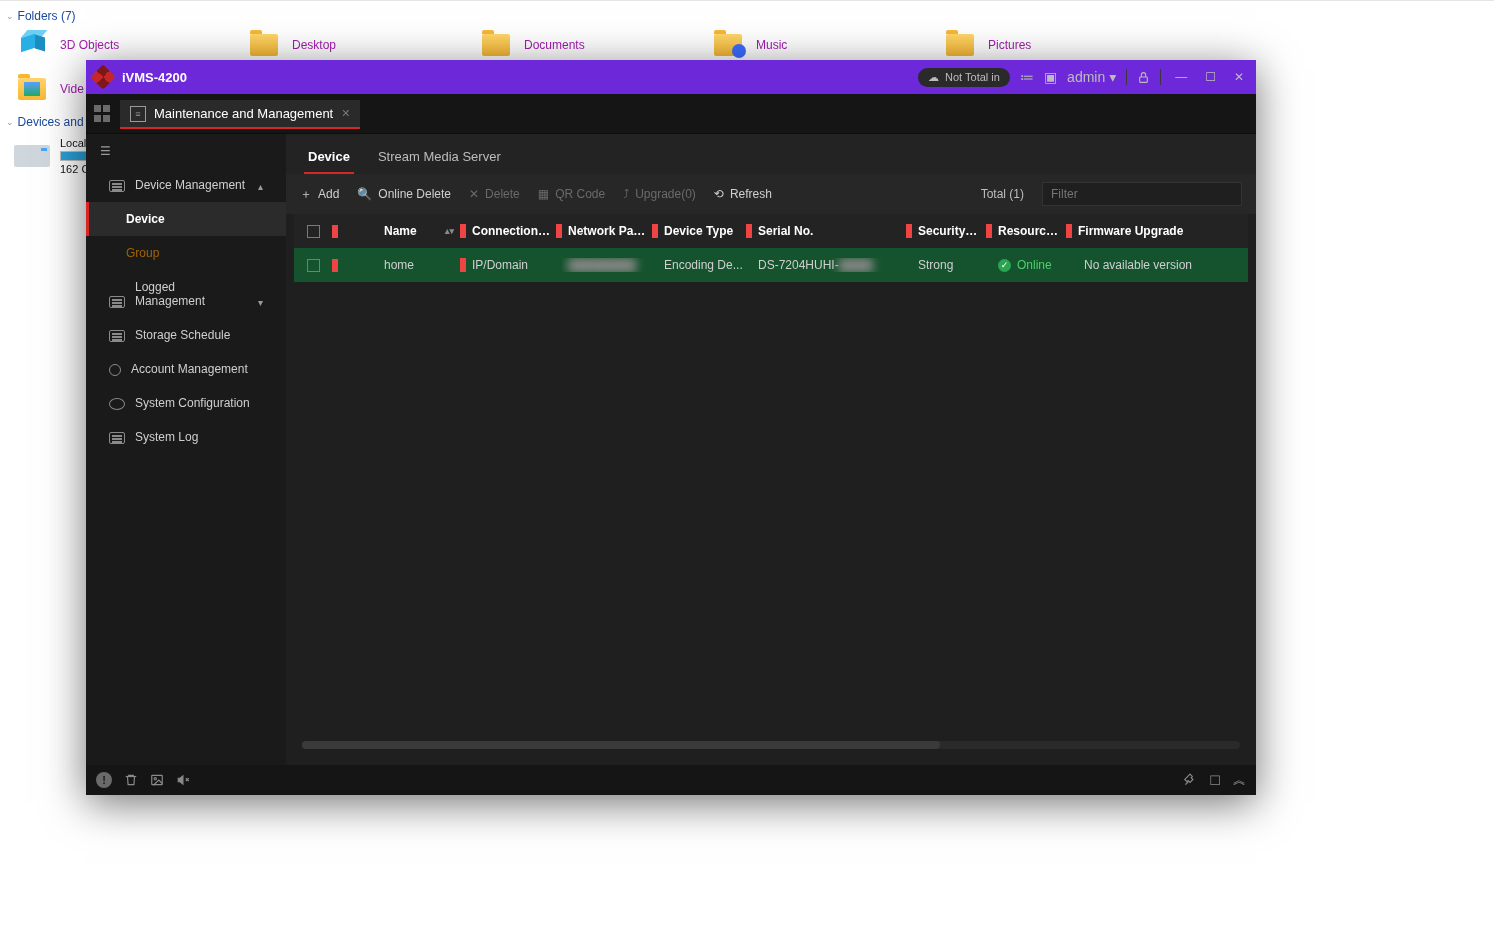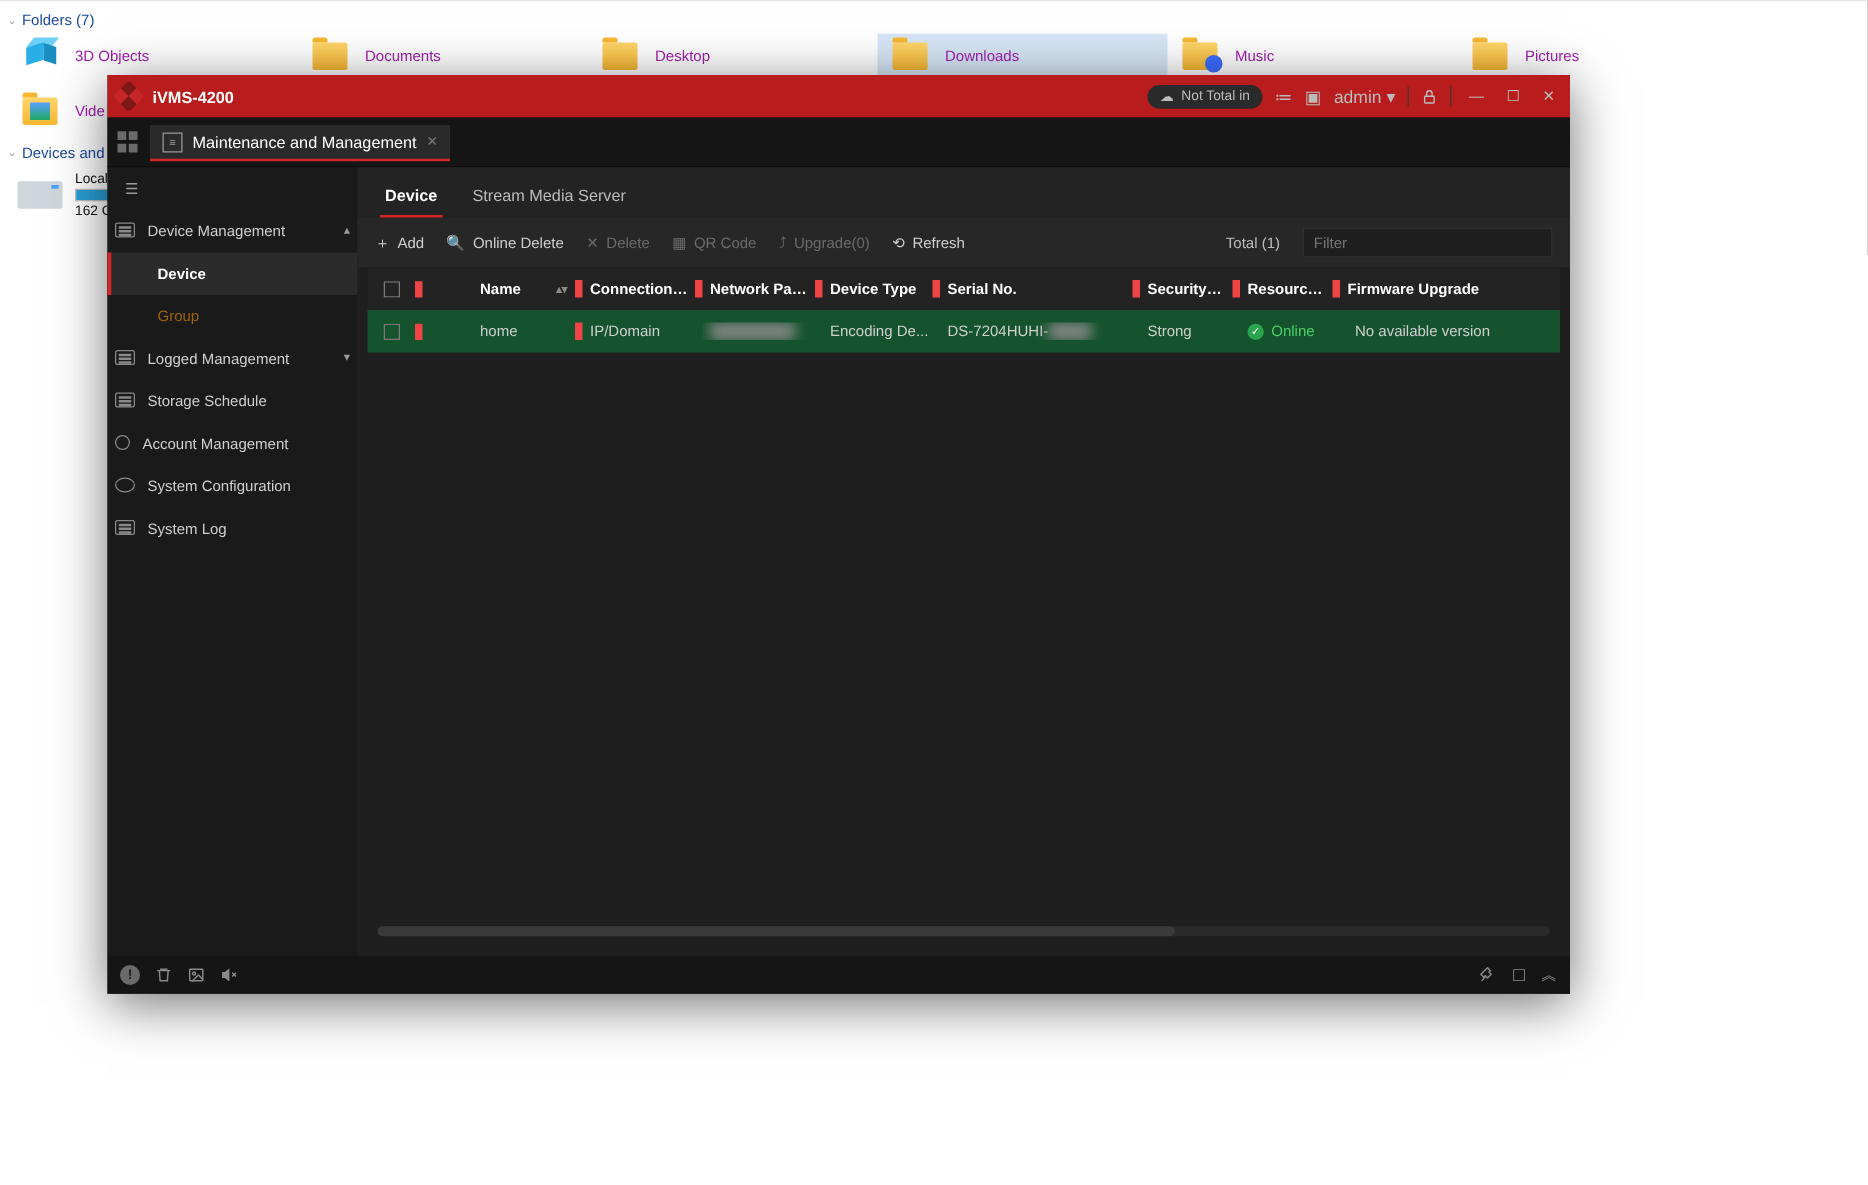--- a/index.html
+++ b/index.html
@@ -23,42 +23,42 @@
 
 .drive-item { display: flex; align-items: center; gap: 10px; width: 260px; padding: 4px 8px; }
 .drive-icon { width: 36px; height: 22px; background: #cfd6dc; border-radius: 2px; position: relative; }
 .drive-icon::after { content: ""; position: absolute; right: 3px; top: 3px; width: 6px; height: 3px; background: #4aa3ff; }
 .drive-info { display: flex; flex-direction: column; font-size: 11px; color: #111; }
 .drive-bar { width: 160px; height: 10px; border: 1px solid #bfbfbf; margin: 2px 0; position: relative; }
 .drive-bar > div { height: 100%; background: #2aa0d8; width: 28%; }
 
 
 .app { position: absolute; left: 86px; top: 60px; width: 1170px; height: 735px; background: #1e1e1e; color: #cfcfcf; box-shadow: 0 8px 40px rgba(0,0,0,.55); display: flex; flex-direction: column; }
-.titlebar { height: 34px; background: #b91c1c; display: flex; align-items: center; justify-content: space-between; padding: 0 8px; }
+.titlebar { height: 34px; background: #6d28d9; display: flex; align-items: center; justify-content: space-between; padding: 0 8px; }
 .title-left { display: flex; align-items: center; gap: 10px; }
 .logo { width: 18px; height: 18px; background: conic-gradient(#c62626 0 90deg, #7e1717 90deg 180deg, #c62626 180deg 270deg, #7e1717 270deg 360deg); border-radius: 3px; transform: rotate(45deg); }
 .title-text { color: #fff; font-size: 13px; font-weight: 600; }
 .title-right { display: flex; align-items: center; gap: 10px; }
 .pill { display: flex; align-items: center; gap: 6px; background: #2a2a2a; color: #bcbcbc; padding: 3px 10px; border-radius: 12px; font-size: 11px; }
 .icon-btn { color: #bcbcbc; font-size: 14px; cursor: pointer; }
 .vsep { width: 1px; height: 16px; background: #3a3a3a; }
 .win-ctrl { color: #bcbcbc; font-size: 12px; cursor: pointer; padding: 2px 4px; }
 
 .tabbar { height: 40px; background: #151515; display: flex; align-items: center; padding-left: 8px; gap: 8px; border-bottom: 1px solid #0d0d0d; }
 .tabbar .home-grid { width: 18px; height: 18px; display: flex; flex-wrap: wrap; gap: 2px; }
 .tabbar .home-grid span { width: 7px; height: 7px; background: #6a6a6a; }
 .tab-chip { display: flex; align-items: center; gap: 8px; background: #2a2a2a; padding: 6px 10px; color: #fff; font-size: 13px; position: relative; }
 .tab-chip::after { content: ""; position: absolute; left: 0; right: 0; bottom: -1px; height: 2px; background: #d62626; }
 .tab-chip .doc-icon { width: 16px; height: 16px; border: 1px solid #9a9a9a; display: inline-flex; align-items: center; justify-content: center; font-size: 9px; color: #9a9a9a; }
 .tab-chip .close { color: #7a7a7a; font-size: 11px; }
 
 .app-body { display: flex; flex: 1; min-height: 0; }
 .sidebar { width: 200px; background: #1a1a1a; display: flex; flex-direction: column; font-size: 12px; }
 .hamburger { padding: 10px 14px; color: #9a9a9a; }
-.side-section { padding: 10px 6px; display: flex; align-items: flex-start; gap: 10px; color: #cfcfcf; cursor: pointer; position: relative; }
+.side-section { padding: 10px 23px; display: flex; align-items: flex-end; gap: 10px; color: #cfcfcf; cursor: pointer; position: relative; }
 .side-section .chev { margin-left: auto; font-size: 10px; color: #9a9a9a; }
 .side-sub { padding: 10px 14px 10px 40px; color: #a16207; cursor: pointer; position: relative; }
 .side-sub.active { background: #2b2b2b; color: #fff; font-weight: 600; }
 .side-sub.active::before { content: ""; position: absolute; left: 0; top: 0; bottom: 0; width: 3px; background: #d62626; }
 .side-icon { width: 16px; height: 12px; border: 1px solid #8a8a8a; border-radius: 2px; display: inline-block; position: relative; }
 .side-icon.gear { border-radius: 50%; }
 .side-icon.person { width: 12px; height: 12px; border-radius: 50%; }
 .side-icon.list::after { content: ""; position: absolute; left: 2px; top: 2px; right: 2px; height: 2px; background: #8a8a8a; box-shadow: 0 3px 0 #8a8a8a, 0 6px 0 #8a8a8a; }
 
 .main { flex: 1; display: flex; flex-direction: column; background: #1f1f1f; min-width: 0; }
@@ -113,33 +113,27 @@
             <div class="c1"></div>
             <div class="c2"></div>
           </div>
         </div>
       <span>3D Objects</span>
     </div>
     <div class="folder-item">
       <div class="folder-icon">
           <div class="yellow-folder"></div>
         </div>
+      <span>Desktop</span>
+    </div>
+    <div class="folder-item">
+      <div class="folder-icon">
+          <div class="yellow-folder"></div>
+        </div>
       <span>Documents</span>
-    </div>
-    <div class="folder-item">
-      <div class="folder-icon">
-          <div class="yellow-folder"></div>
-        </div>
-      <span>Desktop</span>
-    </div>
-    <div class="folder-item selected">
-      <div class="folder-icon">
-          <div class="yellow-folder"></div>
-        </div>
-      <span>Downloads</span>
     </div>
     <div class="folder-item">
       <div class="folder-icon">
           <div class="yellow-folder">
             <div class="music-note"></div>
           </div>
         </div>
       <span>Music</span>
     </div>
     <div class="folder-item">

